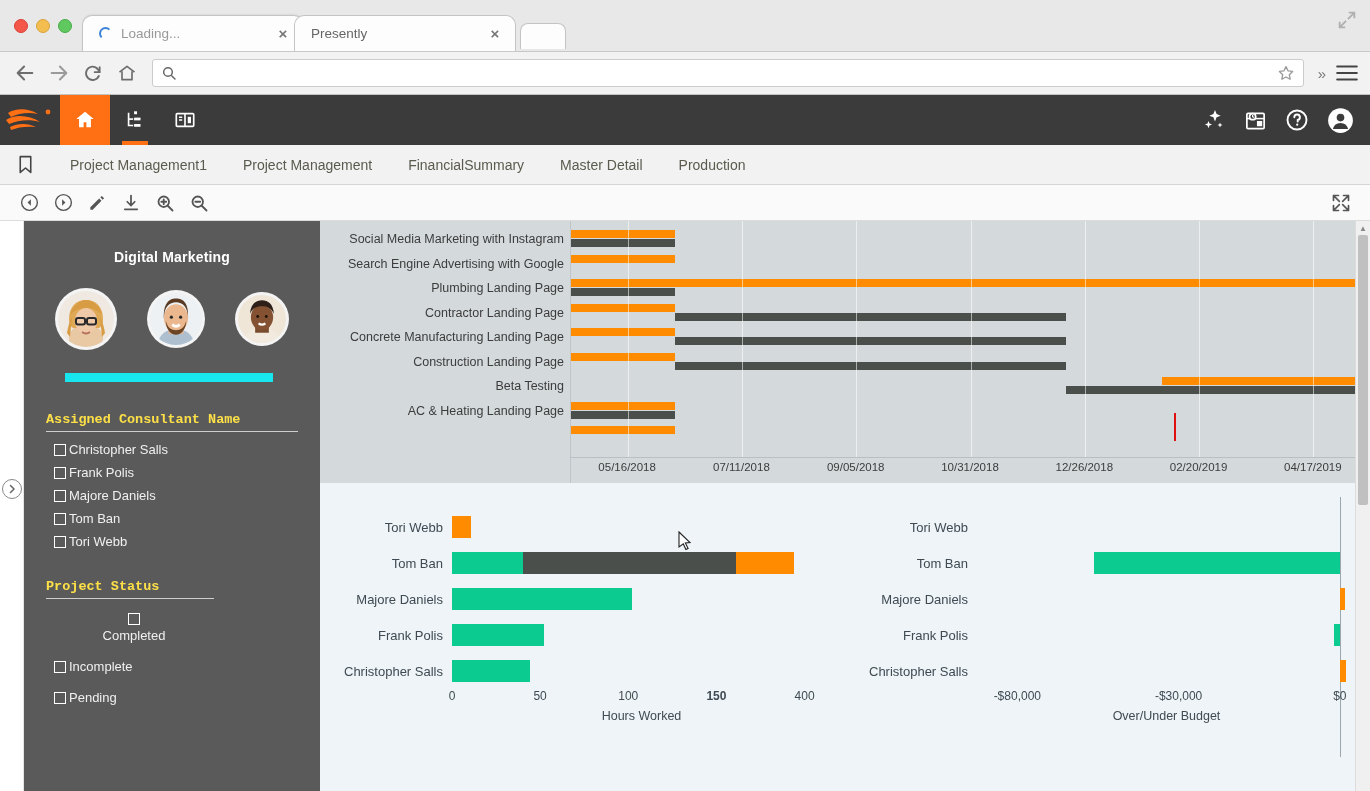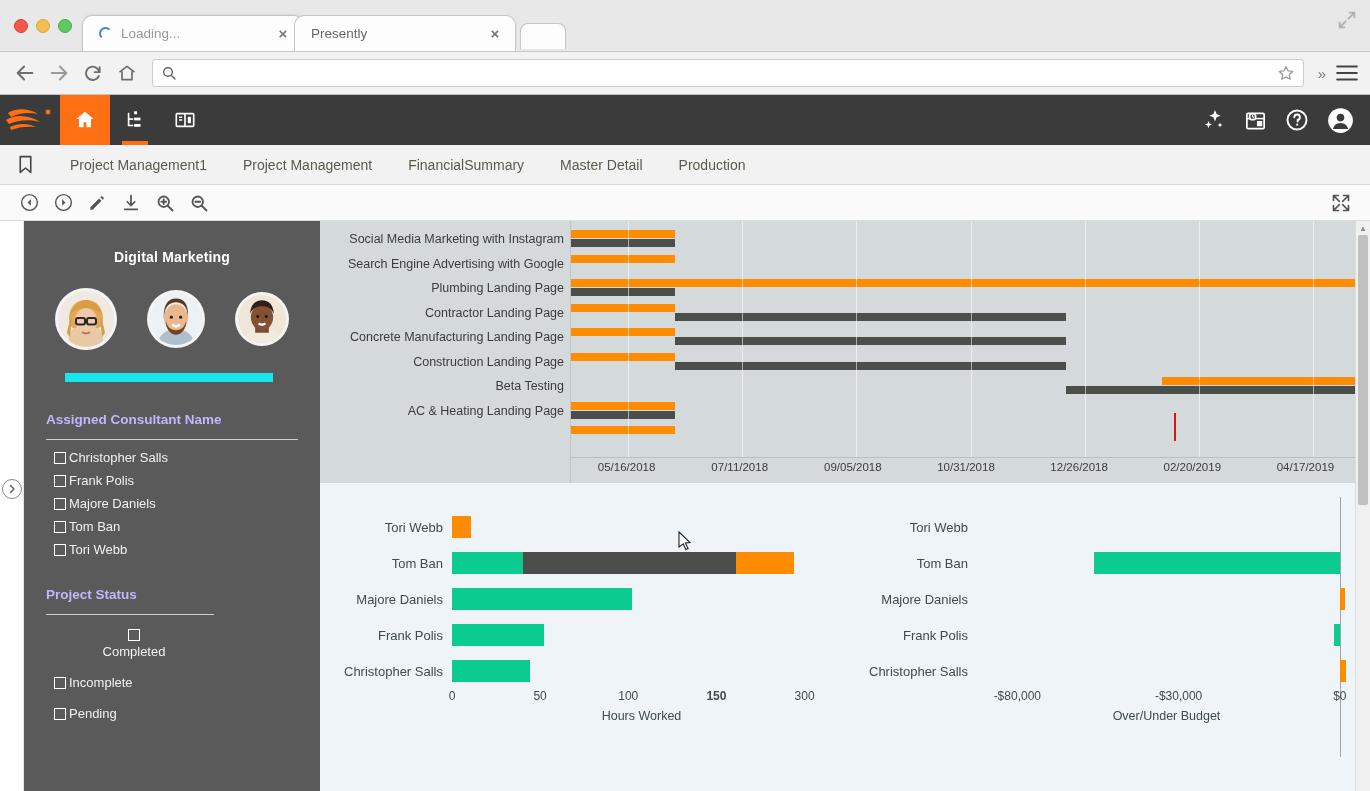--- a/index.html
+++ b/index.html
@@ -176,23 +176,24 @@
   .avatar.a2 { width: 52px; height: 52px; margin-top: 2px; }
   .avatar.a3 { width: 48px; height: 48px; margin-top: 4px; }
   .prog-track {
     width: 214px; height: 9px; margin: 4px auto 30px auto;
     background: #5a5a5a;
   }
   .prog-fill { height: 100%; background: #17e6ef; }
 
   .filter-group { padding: 0 22px; margin-bottom: 26px; }
   .filter-head {
-    font-size: 13.5px; font-weight: bold; color: #c4b5fd;
-    padding-bottom: 12px; border-bottom: 1px solid #cfcfcf;
+    font-size: 13.5px; font-weight: bold; color: #fde047;
+    padding-bottom: 4px; border-bottom: 1px solid #cfcfcf;
     margin-bottom: 6px;
+    font-family: Liberation Mono, monospace;
   }
   .filter-item {
     display: flex; align-items: center; gap: 3px;
     padding: 4px 0 4px 8px; font-size: 13px; color: #f0f0f0;
   }
   .cbox {
     width: 12px; height: 12px; border: 1.5px solid #fff;
     background: transparent; flex: 0 0 auto;
   }
 
@@ -219,21 +220,21 @@
   .g-row { height: 24.5px; position: relative; }
   .g-bar {
     position: absolute; height: 8px; border-radius: 0;
   }
   .g-bar.plan { background: #ff8c00; top: 3px; }
   .g-bar.act  { background: #4b4f4b; top: 12px; }
   .today-line {
     position: absolute; width: 2px; background: #e11010;
   }
   .gantt-axis {
-    position: absolute; left: 250px; right: 8px; bottom: 0;
+    position: absolute; left: 250px; right: 0; bottom: 0;
     height: 26px;
   }
   .gantt-axis-line {
     position: absolute; left:0; right: 0; top: 0;
     border-top: 1px solid #b9bfc2;
   }
   .g-tick {
     position: absolute; top: 4px; transform: translateX(-50%);
     font-size: 11.5px; color: #3c3c3c; white-space: nowrap;
   }
@@ -731,21 +732,21 @@
                 <div class="bc-track">
                   <div class="bc-seg" style="left: 0%; width: 20.4651%; background: rgb(12, 203, 144);"></div>
                 </div>
               </div>
             </div>
           <div class="bc-axis" id="hw-axis">
               <div class="bc-axis-tick" style="left: 0%;">0</div>
               <div class="bc-axis-tick" style="left: 23.2558%;">50</div>
               <div class="bc-axis-tick" style="left: 46.5116%;">100</div>
               <div class="bc-axis-tick" style="left: 69.7674%; font-weight: bold;">150</div>
-              <div class="bc-axis-tick" style="left: 93.0233%;">300</div>
+              <div class="bc-axis-tick" style="left: 93.0233%;">400</div>
             </div>
           <div class="bc-axis-title">Hours Worked</div>
         </div>
 
         <div class="bar-card">
           <div class="zero-line" id="oub-zero" style="left: 494.872px;"></div>
           <div class="bc-rows" id="oub-rows">
               <div class="bc-row">
                 <div class="bc-label">Tori Webb</div>
                 <div class="bc-track"></div>

